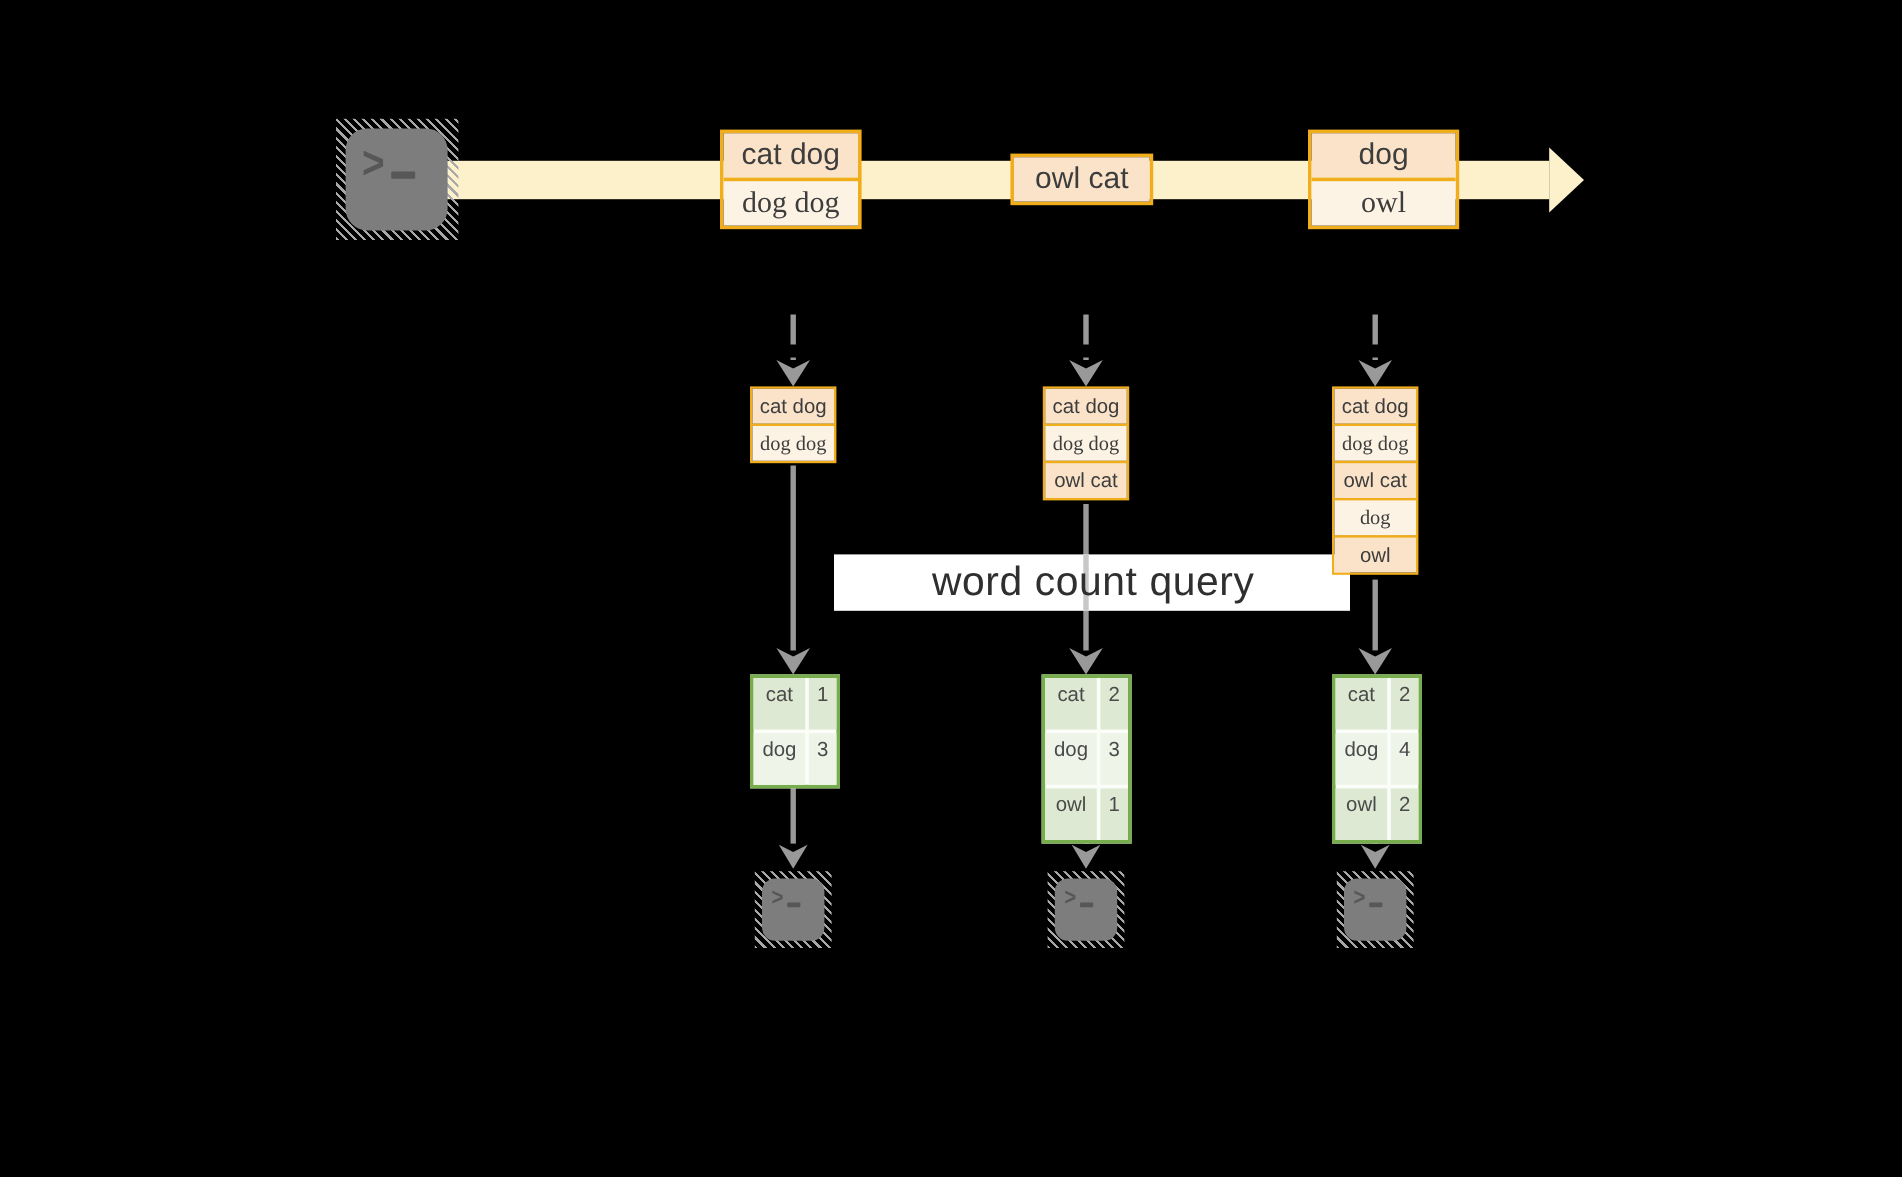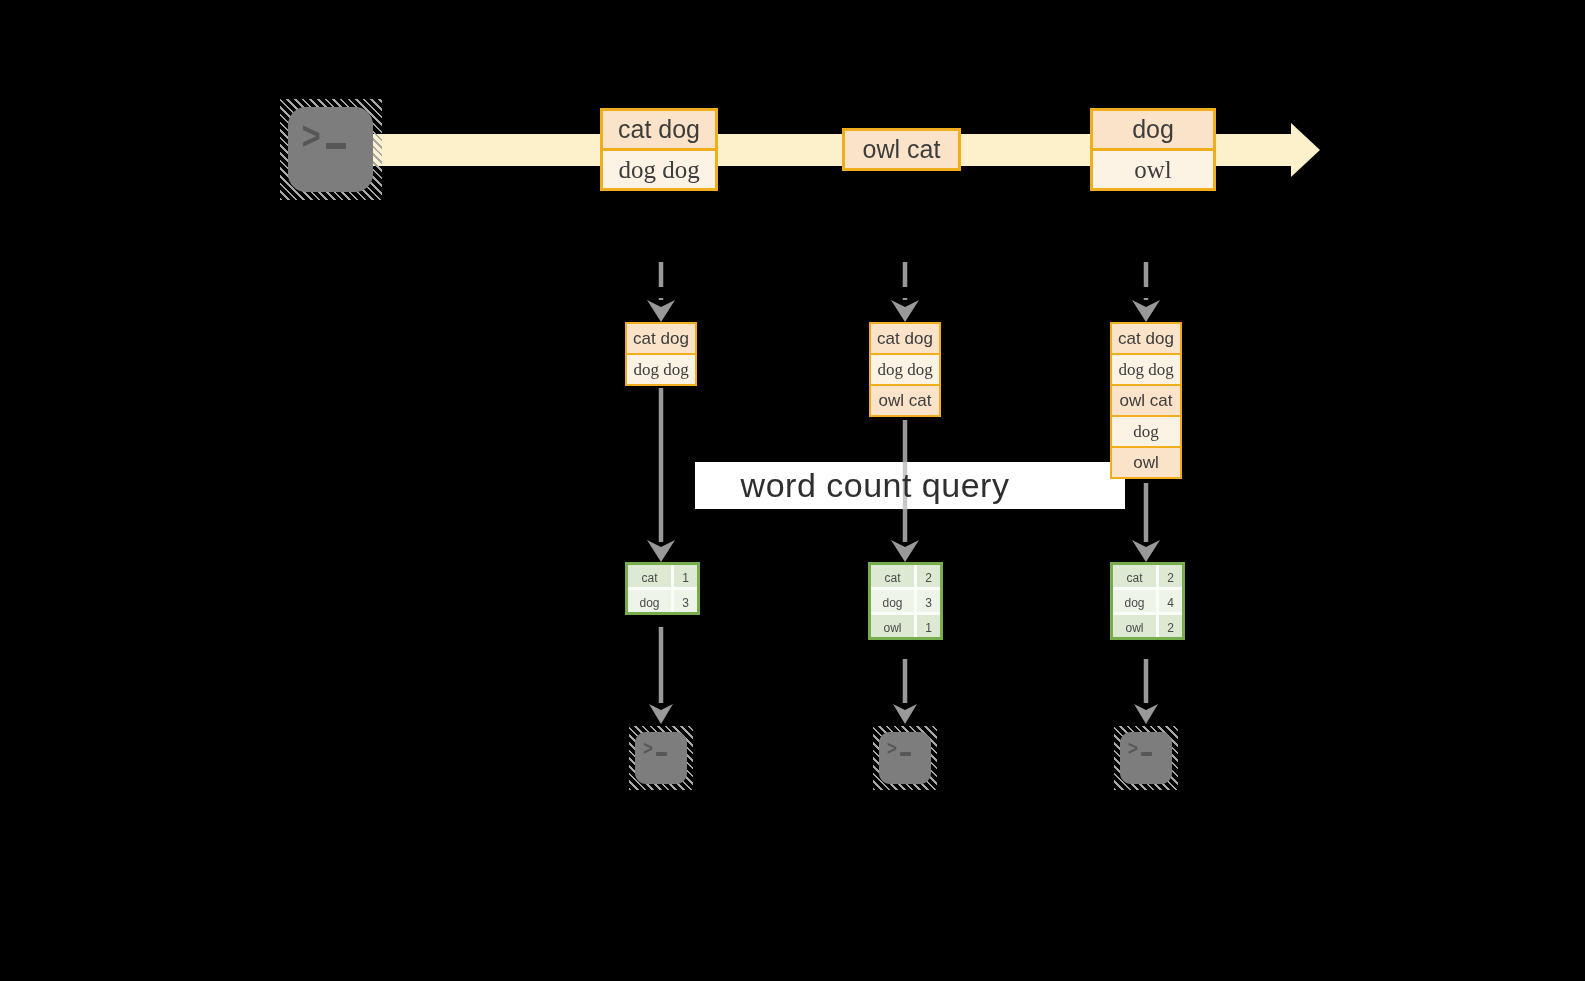--- a/index.html
+++ b/index.html
@@ -35,26 +35,26 @@
   .fill-b{background:var(--event-fill-b);font-family:Liberation Serif, serif;}
 
   
   .buffer-stack{z-index:3;border:2px solid var(--event-border);width:68px;text-align:center;}
   .buffer-row{height:29px;line-height:29px;font-size:17px;}
   .buffer-row + .buffer-row{border-top:2px solid var(--event-border);}
 
   
   .count-table{z-index:3;border:3px solid var(--table-border);background:#fbfdf9;
                display:grid;grid-template-columns:43px 23px;gap:3px;}
-  .count-cell{height:22px;line-height:27px;text-align:center;font-size:12px;color:#4a4a4a;}
+  .count-cell{height:43px;line-height:27px;text-align:center;font-size:17px;color:#4a4a4a;}
   .gfill-a{background:var(--table-fill-a);}
   .gfill-b{background:var(--table-fill-b);}
 
   
-  .query-label{z-index:4;left:660px;top:462px;width:430px;height:47px;line-height:47px;
+  .query-label{z-index:4;left:696px;top:462px;width:430px;height:47px;line-height:47px;
                text-align:center;font-size:34px;font-weight:300;color:#2f2f2f;letter-spacing:.5px;}
 </style>
 </head>
 <body>
 
 <div id="canvas">
 
   <svg id="arrow-layer" width="1585" height="981" viewBox="0 0 1585 981">
 
     <rect x="370" y="134" width="921" height="32" style="fill:var(--stream-band)"></rect>

